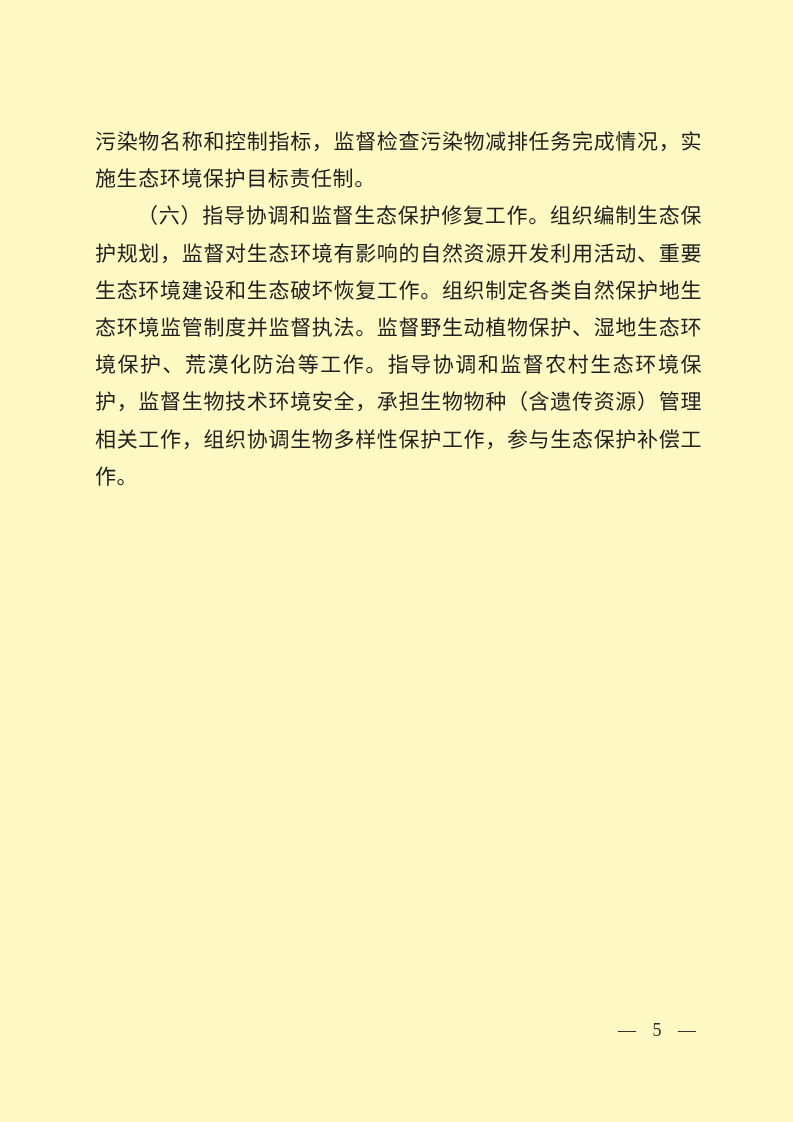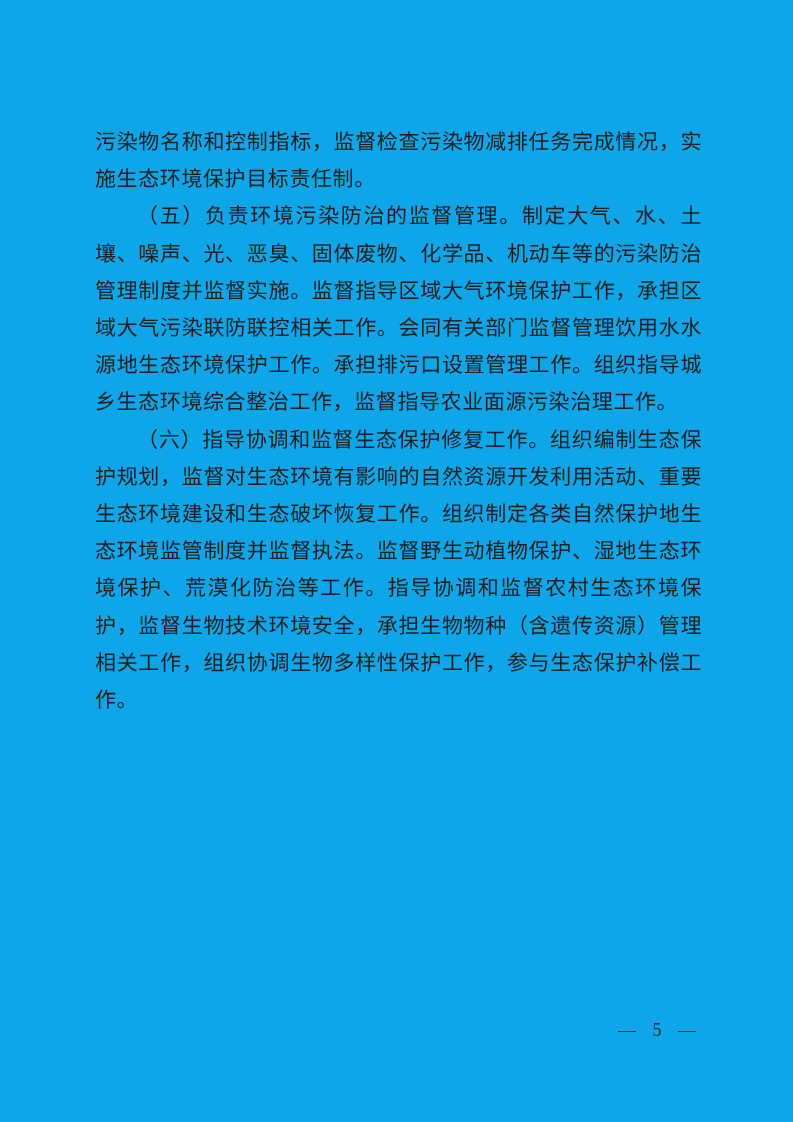--- a/index.html
+++ b/index.html
@@ -11,21 +11,21 @@
     width: 793px;
     height: 1122px;
     position: relative;
     overflow: hidden;
     font-family: "Liberation Serif", "DejaVu Serif", serif;
     color: #1f1f1f;
   }
   .page {
     position: absolute;
     inset: 0;
-    background: #0ea5e9;
+    background: #fef9c3;
   }
   .text-block {
     position: absolute;
     left: 95px;
     top: 124px;
     width: 607px;
   }
   .para {
     margin: 0;
     font-size: 21px;
@@ -49,20 +49,19 @@
     color: #2a2a2a;
     white-space: pre;
   }
 </style>
 </head>
 <body>
 
 <div class="page">
   <main class="text-block">
     <p class="para first">污染物名称和控制指标，监督检查污染物减排任务完成情况，实施生态环境保护目标责任制。</p>
-    <p class="para">（五）负责环境污染防治的监督管理。制定大气、水、土壤、噪声、光、恶臭、固体废物、化学品、机动车等的污染防治管理制度并监督实施。监督指导区域大气环境保护工作，承担区域大气污染联防联控相关工作。会同有关部门监督管理饮用水水源地生态环境保护工作。承担排污口设置管理工作。组织指导城乡生态环境综合整治工作，监督指导农业面源污染治理工作。</p>
     <p class="para">（六）指导协调和监督生态保护修复工作。组织编制生态保护规划，监督对生态环境有影响的自然资源开发利用活动、重要生态环境建设和生态破坏恢复工作。组织制定各类自然保护地生态环境监管制度并监督执法。监督野生动植物保护、湿地生态环境保护、荒漠化防治等工作。指导协调和监督农村生态环境保护，监督生物技术环境安全，承担生物物种（含遗传资源）管理相关工作，组织协调生物多样性保护工作，参与生态保护补偿工作。</p>
   </main>
 
   <footer class="page-footer">
     <span class="page-number">— 5 —</span>
   </footer>
 </div>
 
 </body></html>

